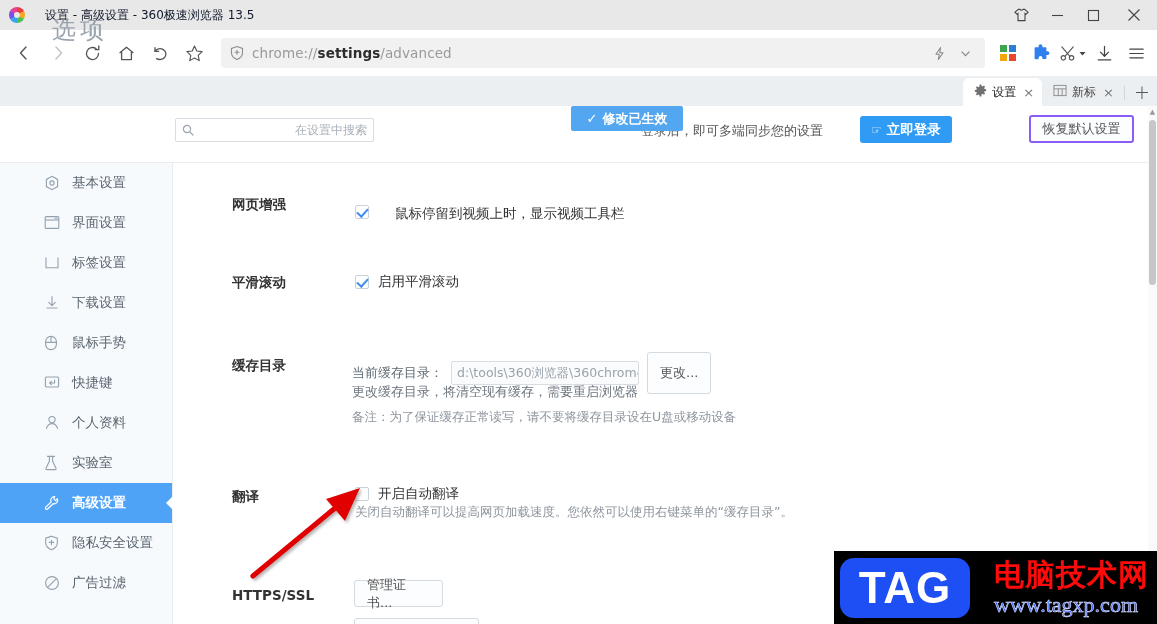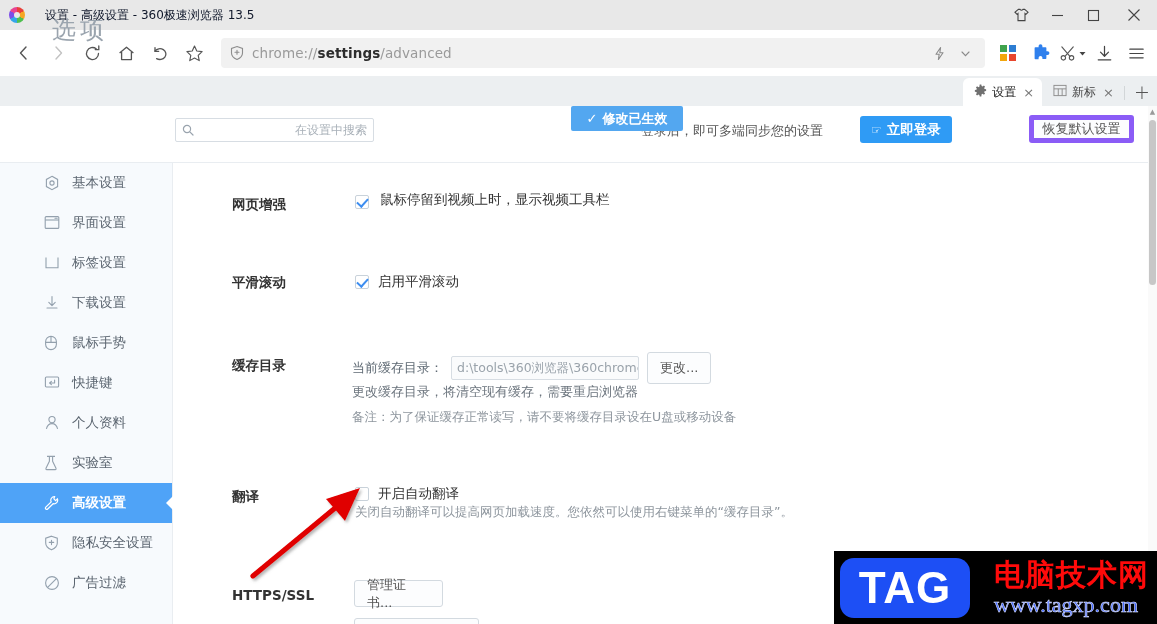--- a/index.html
+++ b/index.html
@@ -110,21 +110,21 @@
   }
   .login-btn {
     position:absolute; left:860px; top:116px; height:27px;
     background:#2f9bf5; color:#fff; border-radius:3px;
     display:flex; align-items:center; gap:5px; padding:0 11px;
     font-size:13.5px; font-weight:bold;
   }
   .login-btn .hand { font-size:12px; }
   .reset-btn {
     position:absolute; left:1029px; top:115px; width:105px; height:28px;
-    border:5px solid #8b5cf6; background:#fcfdfe; border-radius:3px;
+    border:2px solid #8b5cf6; background:#fcfdfe; border-radius:3px;
     display:flex; align-items:center; justify-content:center;
     font-size:13px; color:#555;
   }
   .toast {
     position:absolute; left:571px; top:106px; width:112px; height:25px;
     background:#53a7f0; color:#fff; border-radius:2px;
     display:flex; align-items:center; justify-content:center; gap:5px;
     font-size:13px; font-weight:bold; z-index:20;
   }
 
@@ -168,21 +168,21 @@
   .chk-label { font-size:13.5px; color:#333; }
   .desc { font-size:12.5px; color:#8d959d; }
   .subtle { font-size:13px; color:#5f6a74; }
 
   .path-input {
     width:188px; height:24px; border:1px solid #d7dde3; border-radius:2px;
     background:#fafbfc; font-size:12.5px; color:#9aa3ab;
     display:flex; align-items:center; padding-left:5px; overflow:hidden; white-space:nowrap;
   }
   .btn-grey {
-    height:32px; border:1px solid #d3dae0; border-radius:3px; background:#fcfdfe;
+    height:42px; border:1px solid #d3dae0; border-radius:3px; background:#fcfdfe;
     display:flex; align-items:center; justify-content:center;
     font-size:13px; color:#555; padding:0 12px;
   }
 
   
   .scrollbar {
     position:absolute; top:106px; right:0; width:9px; height:518px; background:#fafafa;
   }
   .scroll-up, .scroll-down {
     position:absolute; left:0; width:9px; height:11px; display:flex;
@@ -493,21 +493,21 @@
             <path d="M3.4 12.6 L12.6 3.4"></path>
         </svg>
       </span>
       <span>广告过滤</span>
     </div>
   </div>
 
   <div class="content">
 
     <div class="row-label" style="left:58px; top:33px;">网页增强</div>
-    <div class="row" style="left:181px; top:28px; align-items:flex-end; gap:11px;">
+    <div class="row" style="left:181px; top:42px; align-items:flex-start; gap:26px;">
       <span class="chk on"></span>
       <span class="chk-label">鼠标停留到视频上时，显示视频工具栏</span>
     </div>
 
     <div class="row-label" style="left:58px; top:111px;">平滑滚动</div>
     <div class="row" style="left:181px; top:110px; align-items:center; gap:9px;">
       <span class="chk on"></span>
       <span class="chk-label">启用平滑滚动</span>
     </div>
 

